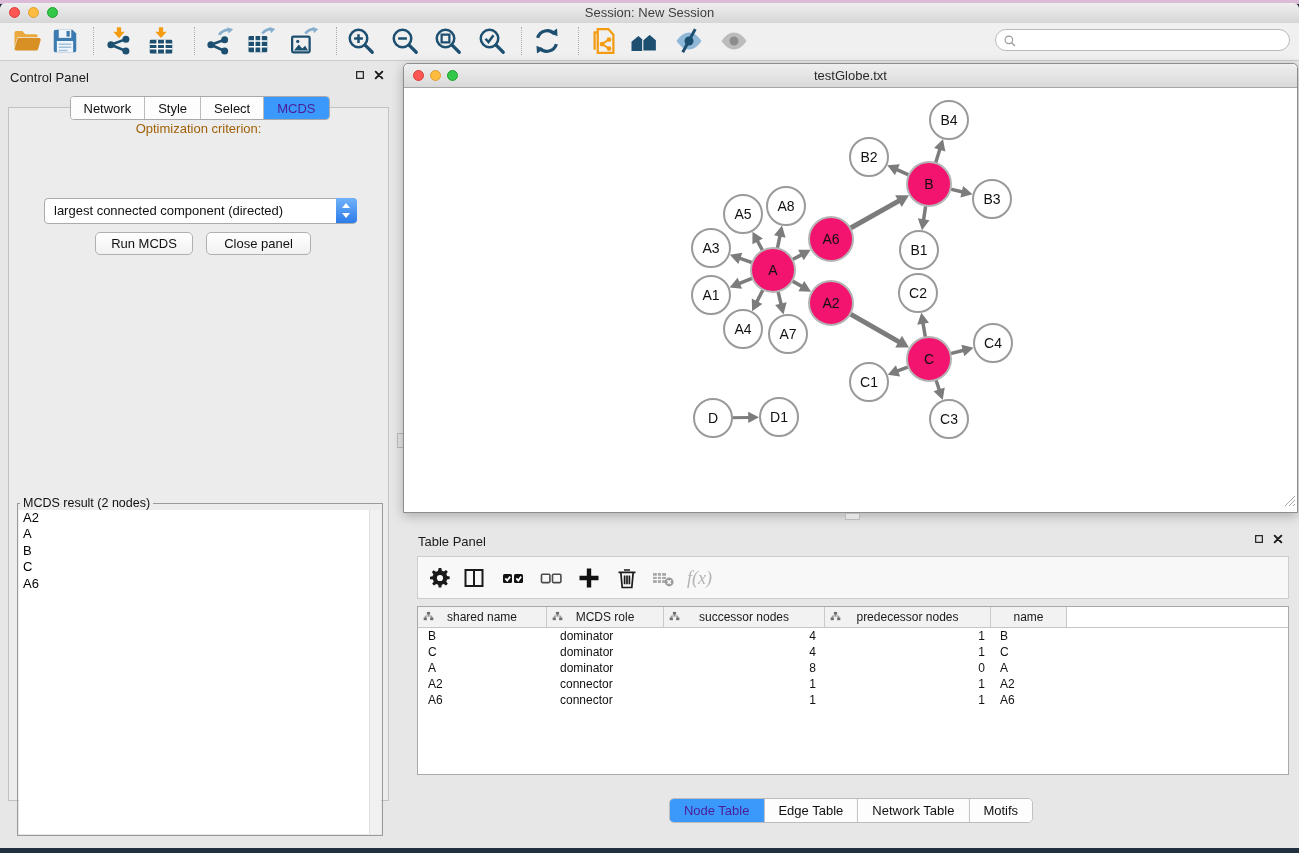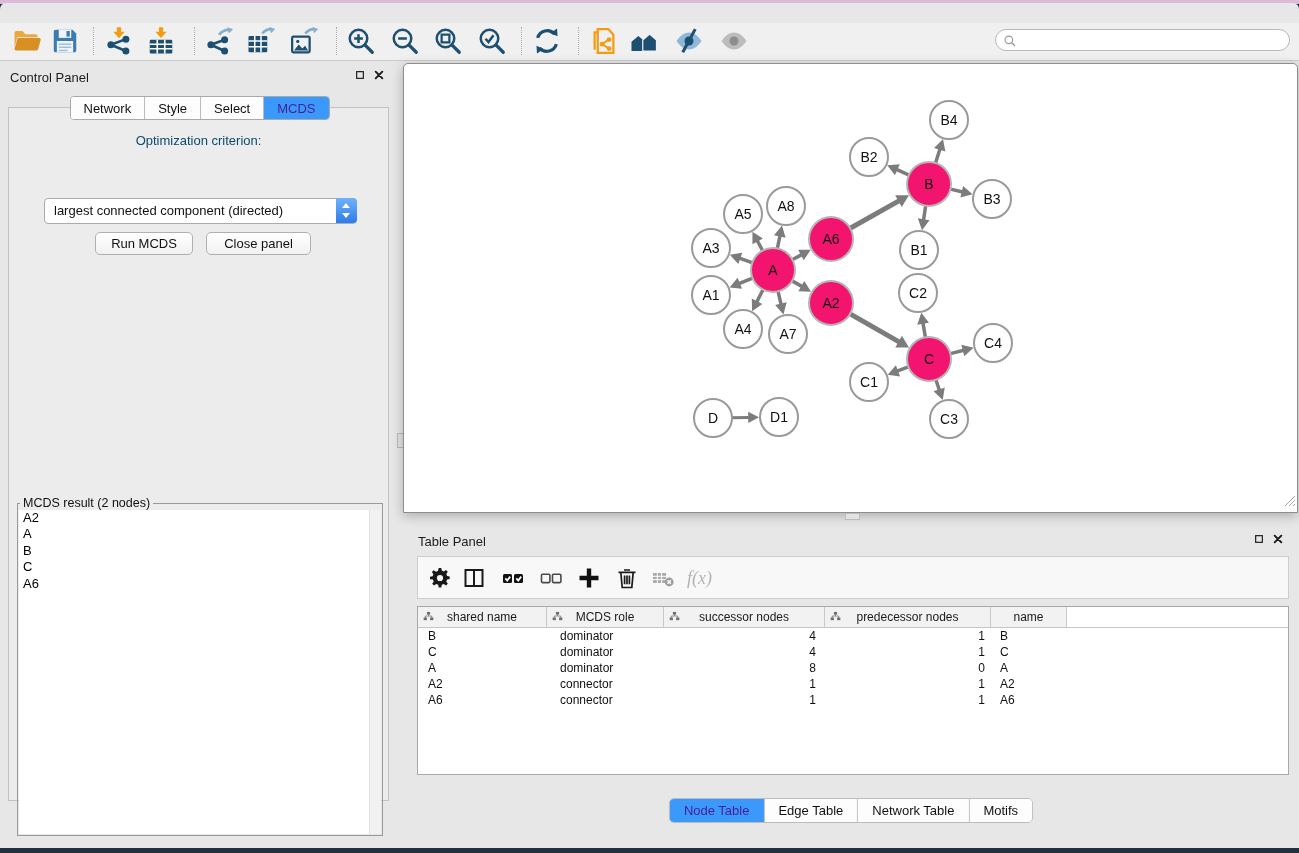--- a/index.html
+++ b/index.html
@@ -37,21 +37,21 @@
   .win-icons{position:absolute;top:7px;right:12px;display:flex;gap:9px;align-items:center}
   .win-icons span{display:inline-block;line-height:0;cursor:default}
   .cp-tabs{position:absolute;top:33px;left:50%;transform:translateX(-50%);display:flex;height:22px;
            border:1px solid #a9a9a9;border-radius:4px;overflow:hidden;background:#fff;z-index:3;white-space:nowrap}
   .seg-tab{padding:1px 13px;font-size:13px;line-height:22px;background:#fdfdfd;color:#111;
            border-right:1px solid #bcbcbc}
   .seg-tab:last-child{border-right:none}
   .seg-tab.active{background:#3b99fc;color:#4c1d95}
   .cp-body{position:absolute;left:5px;top:44px;width:381px;height:694px;background:#ececec;
            border:1px solid #c2c2c2;box-sizing:border-box}
-  .opt-label{position:absolute;left:0;top:25px;width:100%;text-align:center;font-size:13px;color:#0c4a6e}
+  .opt-label{position:absolute;left:0;top:13px;width:100%;text-align:center;font-size:13px;color:#a16207}
   .dropdown{position:absolute;left:35px;top:90px;width:313px;height:26px;background:#fff;
             border:1px solid #ababab;border-radius:4px;box-sizing:border-box}
   .dropdown .dval{position:absolute;left:9px;top:0;line-height:23px;font-size:13px;color:#111;white-space:nowrap}
   .dropdown .stepper{position:absolute;right:-1px;top:-1px;width:21px;height:25px;border-radius:0 4px 4px 0;
             background:linear-gradient(#70b2fa,#2c7ce9);}
   .stepper i{position:absolute;left:6px;width:0;height:0;border-left:4.5px solid transparent;border-right:4.5px solid transparent}
   .stepper .up{top:5px;border-bottom:5px solid #fff}
   .stepper .dn{bottom:5px;border-top:5px solid #fff}
   .cp-btn{position:absolute;top:124px;height:23px;background:linear-gradient(#ffffff,#f1f1f1);
           border:1px solid #b0b0b0;border-radius:5px;font-size:13px;line-height:21px;text-align:center;
@@ -115,20 +115,26 @@
   .memory-btn .dot{display:inline-block;width:10px;height:10px;border-radius:50%;background:#17a23b;
                    margin-right:5px;vertical-align:-1px}
 </style>
 </head>
 <body>
 
 <div class="desktop-top"></div>
 
 <div class="app">
 
+  <div class="titlebar">
+    <span class="tl red"></span>
+    <span class="tl yellow"></span>
+    <span class="tl green"></span>
+    <div class="title">Session: New Session</div>
+  </div>
 
   <div class="toolbar" id="main-toolbar">
     <div class="searchbox">
       <span class="sicon">
         <svg width="14" height="14" viewBox="0 0 24 24">
             <circle cx="10" cy="10" r="6.5" fill="none" stroke="#9a9a9a" stroke-width="2"></circle>
             <path stroke="#9a9a9a" stroke-width="2.4" d="M15 15l5.5 5.5"></path>
           </svg>
       </span>
       <input value="" style="">
@@ -267,20 +273,26 @@
             <div class="mcds-item">C</div>
             <div class="mcds-item">A6</div>
           </div>
       </fieldset>
     </div>
   </div>
 
   <div class="v-grip"></div>
 
   <div class="net-win">
+    <div class="net-title">
+      <span class="tl red"></span>
+      <span class="tl yellow"></span>
+      <span class="tl green"></span>
+      <div class="title">testGlobe.txt</div>
+    </div>
     <div class="net-canvas">
       <svg id="graph-svg" width="893" height="424">
           <g>
             <line x1="350.45117055935174" y1="189.4793667099388" x2="334.91598830817566" y2="195.74355310154212" stroke="#7c7c7c" stroke-width="3.5"></line>
             <polygon points="325.54882944064826,199.5206332900612 333.6276673923887,189.8744940442531 338.05919216802744,200.86467548783722" fill="#7c7c7c"></polygon>
           </g>
           <g>
             <line x1="350.1514450903751" y1="175.3118030965847" x2="335.36707513898546" y2="170.06573633964" stroke="#7c7c7c" stroke-width="3.5"></line>
             <polygon points="325.8485549096249,166.6881969034153 338.2908812171035,164.81626179283438 334.32812455182994,175.98403057678718" fill="#7c7c7c"></polygon>
           </g>

